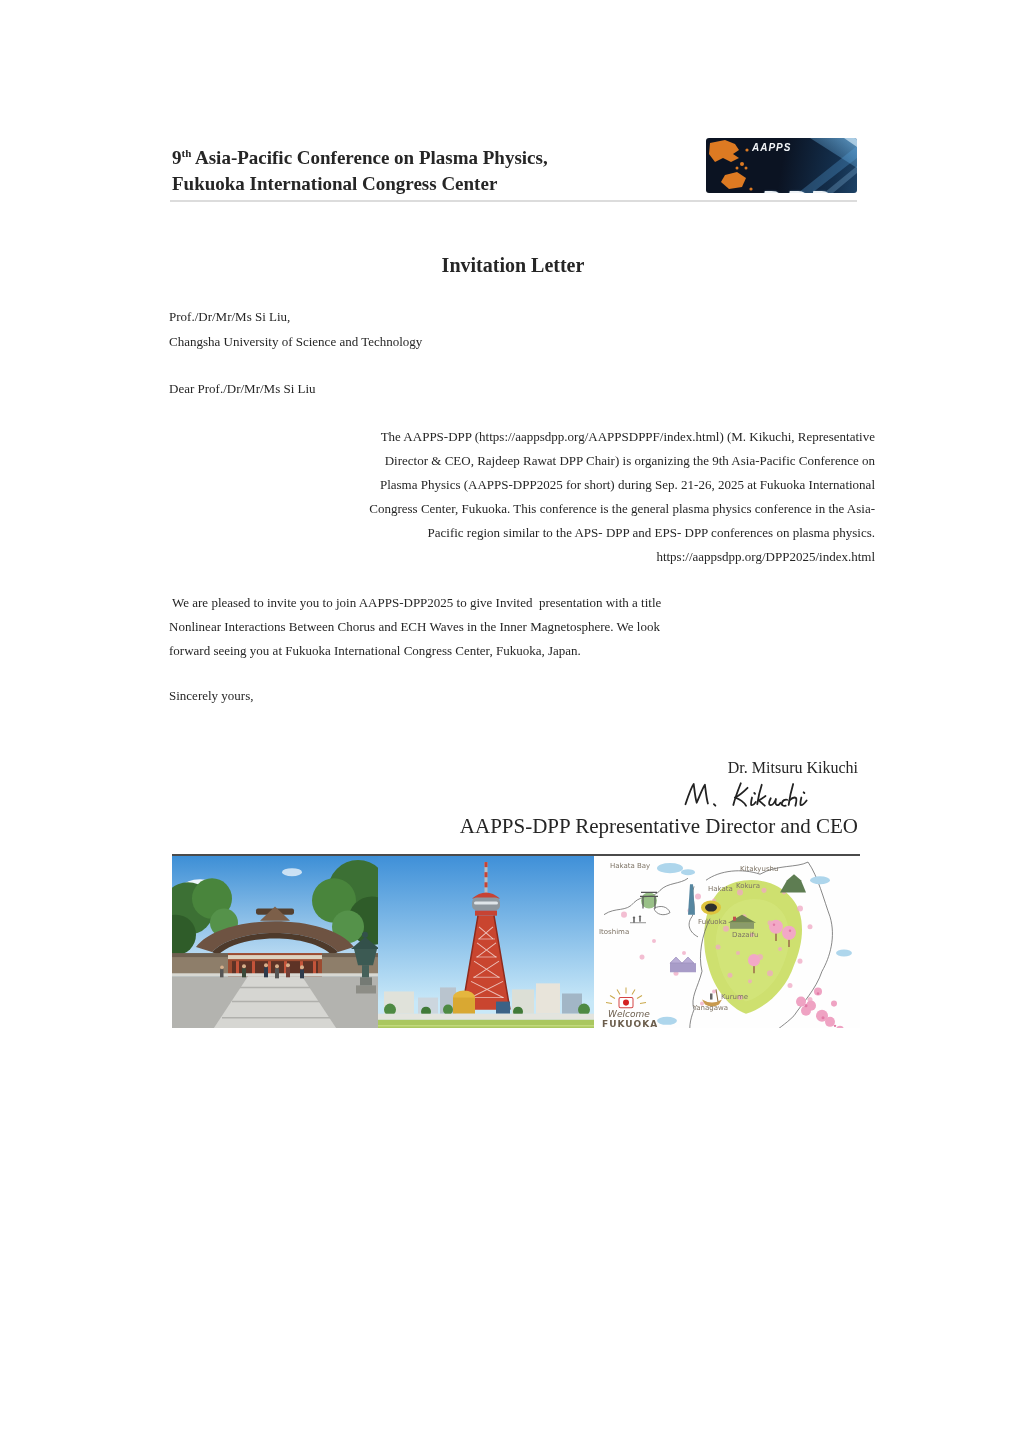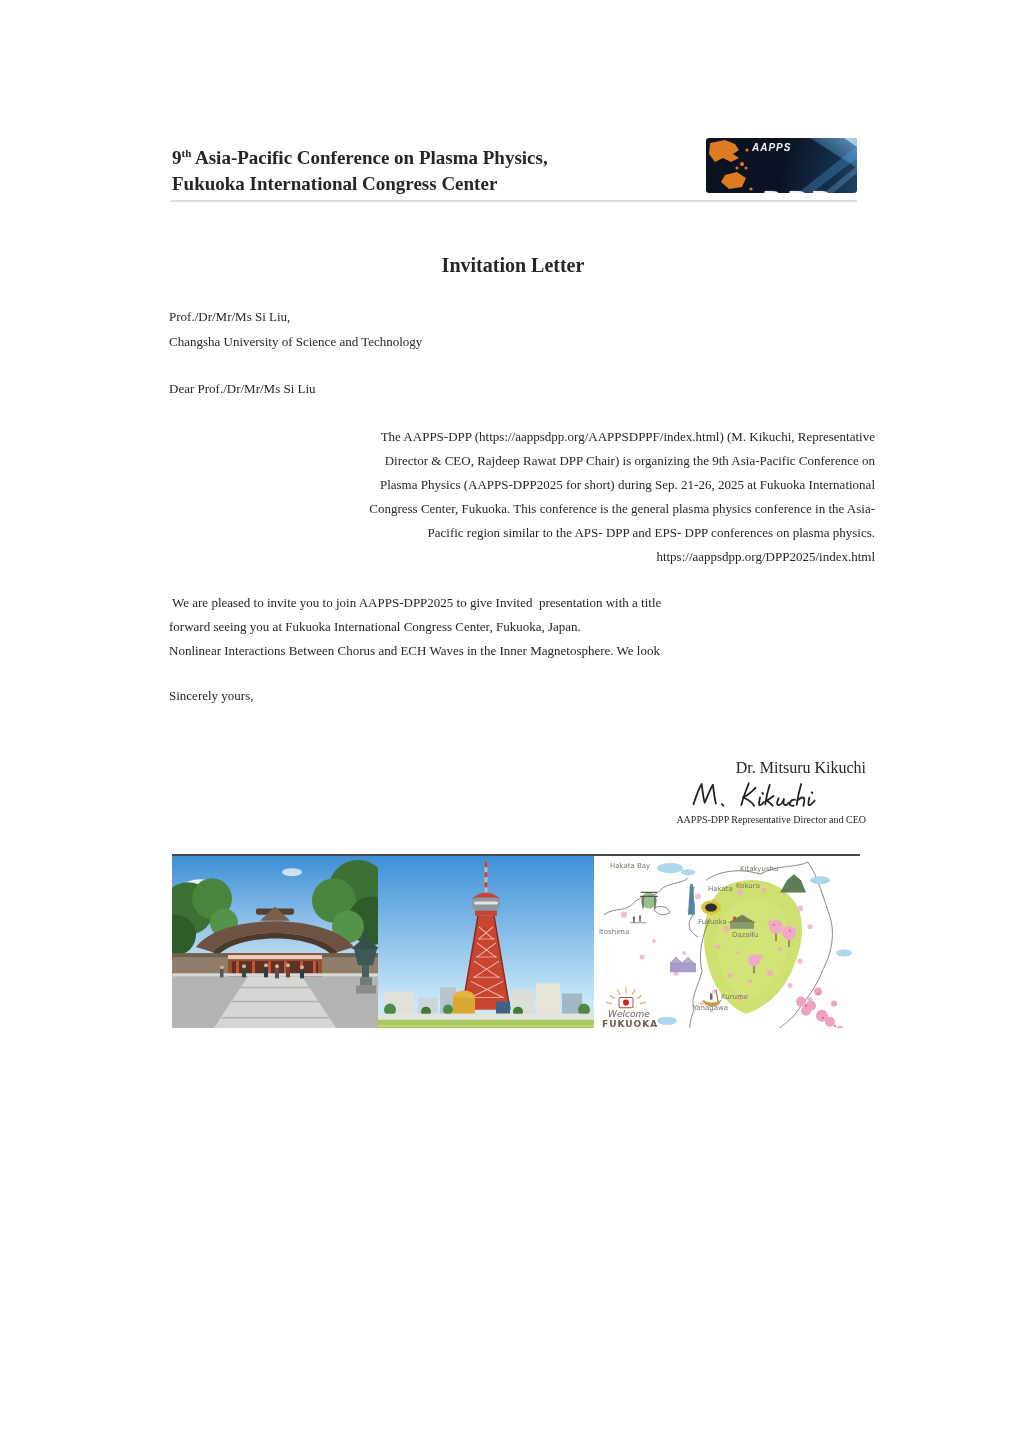--- a/index.html
+++ b/index.html
@@ -29,24 +29,24 @@
 
   .block { position:absolute; left:169px; width:706px; font-size:13px; line-height:24px; }
   .line  { white-space:pre; }
   .recipient  { top:304px; line-height:25px; }
   .salutation { top:377px; }
   .para1 { top:425px;text-align:right; }
   .para2 { top:591px; }
   .closing { top:684px; }
 
   
-  .sig { position:absolute; left:180px; top:759px; width:686px; text-align:right; }
+  .sig { position:absolute; left:172px; top:759px; width:686px; text-align:right; }
   .sig-name { font-size:16px; }
   .sig-svg { display:block; margin:1px 8px 0 auto; }
-  .sig-title { font-size:10px; }
+  .sig-title { font-size:21px; }
 
   
   .photos { position:absolute; left:172px; top:854px; width:688px; height:184px;
             display:flex; border-top:2px solid #4a4a4a; }
   .ph { position:relative; height:100%; }
   .ph svg { display:block; width:100%; height:100%; }
   .ph-shrine { width:206px; }
   .ph-tower  { width:216px; }
   .ph-map    { width:266px; background:#fff; }
 
@@ -108,22 +108,22 @@
     <div class="line">The AAPPS-DPP (https://aappsdpp.org/AAPPSDPPF/index.html) (M. Kikuchi, Representative</div>
     <div class="line">Director &amp; CEO, Rajdeep Rawat DPP Chair) is organizing the 9th Asia-Pacific Conference on</div>
     <div class="line">Plasma Physics (AAPPS-DPP2025 for short) during Sep. 21-26, 2025 at Fukuoka International</div>
     <div class="line">Congress Center, Fukuoka. This conference is the general plasma physics conference in the Asia-</div>
     <div class="line">Pacific region similar to the APS- DPP and EPS- DPP conferences on plasma physics.</div>
     <div class="line">https://aappsdpp.org/DPP2025/index.html</div>
   </div>
 
   <div class="block para2">
     <div class="line"> We are pleased to invite you to join AAPPS-DPP2025 to give Invited  presentation with a title</div>
+    <div class="line">Nonlinear Interactions Between Chorus and ECH Waves in the Inner Magnetosphere. We look</div>
     <div class="line">forward seeing you at Fukuoka International Congress Center, Fukuoka, Japan.</div>
-    <div class="line">Nonlinear Interactions Between Chorus and ECH Waves in the Inner Magnetosphere. We look</div>
   </div>
 
   <div class="block closing">
     <div class="line">Sincerely yours,</div>
   </div>
 
   <div class="sig">
     <div class="sig-name">Dr. Mitsuru Kikuchi</div>
     <svg class="sig-svg" width="172" height="36" viewBox="0 0 230 46">
       <g fill="none" stroke="#222" stroke-width="2.4" stroke-linecap="round" stroke-linejoin="round">

